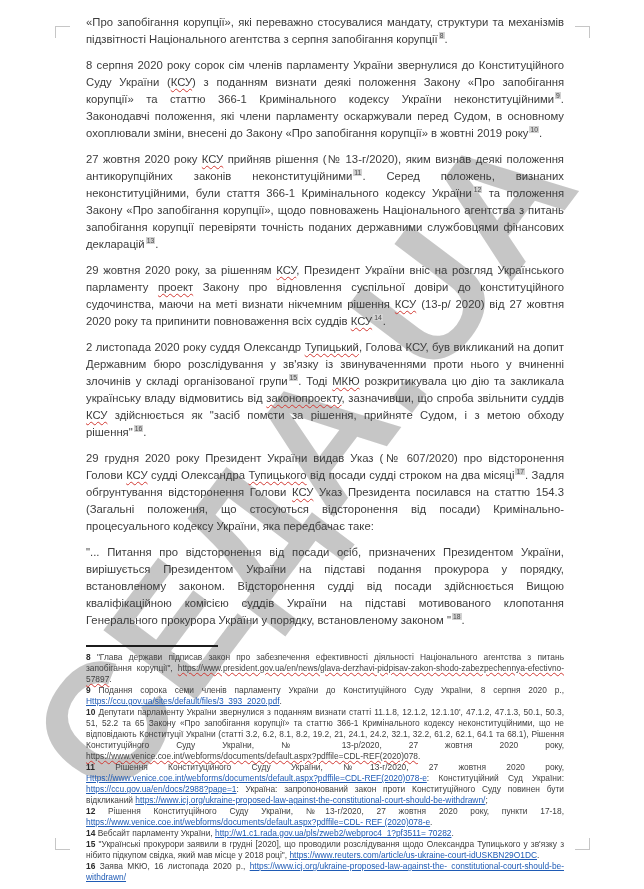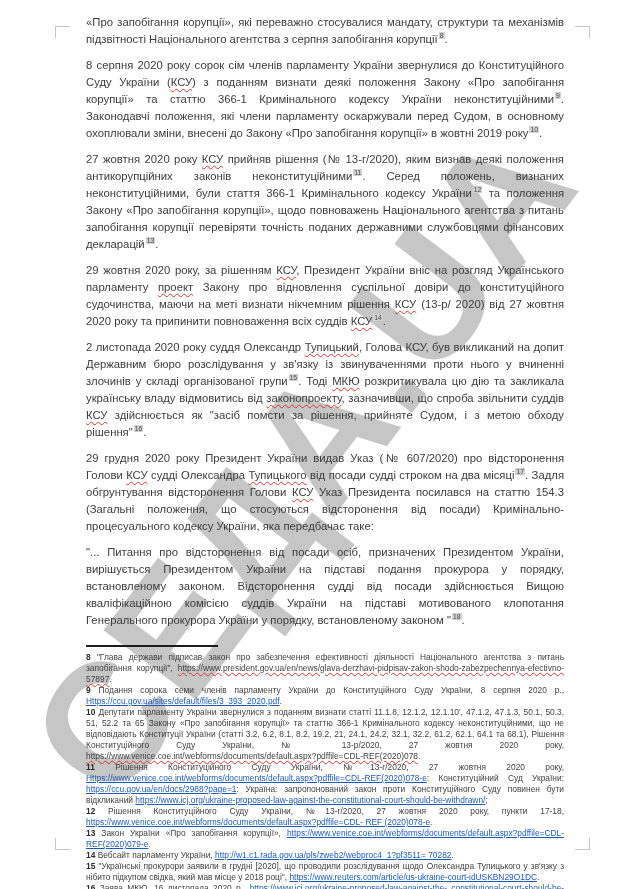--- a/index.html
+++ b/index.html
@@ -64,19 +64,18 @@
         <p><span>29 грудня 2020 року Президент України видав Указ (№ 607/2020) про відсторонення Голови </span><span class="spell">КСУ</span><span> судді Олександра </span><span class="spell">Тупицького</span><span> від посади судді строком на два місяці</span><sup class="ref">17</sup><span>. Задля обгрунтування відсторонення Голови </span><span class="spell">КСУ</span><span> Указ Президента посилався на статтю 154.3 (Загальні положення, що стосуються відсторонення від посади) Кримінально-процесуального кодексу України, яка передбачає таке:</span></p>
         <p><span>"... Питання про відсторонення від посади осіб, призначених Президентом України, вирішується Президентом України на підставі подання прокурора у порядку, встановленому законом. Відсторонення судді від посади здійснюється Вищою кваліфікаційною комісією суддів України на підставі мотивованого клопотання Генерального прокурора України у порядку, встановленому законом "</span><sup class="ref">18</sup><span>.</span></p>
       </div>
     <div class="fn-sep"></div>
     <div id="footnotes" class="footnotes">
         <div class="footnote"><span class="fn-num">8</span> <span>"Глава держави підписав закон про забезпечення ефективності діяльності Національного агентства з питань запобігання корупції", </span><span class="spell">https://www.president.gov.ua/en/news/glava-derzhavi-pidpisav-zakon-shodo-zabezpechennya-efectivno-57897</span><span>.</span></div>
         <div class="footnote"><span class="fn-num">9</span> <span>Подання сорока семи членів парламенту України до Конституційного Суду України, 8 серпня 2020 р., </span><a class="link">Https://ccu.gov.ua/sites/default/files/3_393_2020.pdf</a><span>.</span></div>
         <div class="footnote"><span class="fn-num">10</span> <span>Депутати парламенту України звернулися з поданням визнати статті 11.1.8, 12.1.2, 12.1.10', 47.1.2, 47.1.3, 50.1, 50.3, 51, 52.2 та 65 Закону «Про запобігання корупції» та статтю 366-1 Кримінального кодексу неконституційними, що не відповідають Конституції України (статті 3.2, 6.2, 8.1, 8.2, 19.2, 21, 24.1, 24.2, 32.1, 32.2, 61.2, 62.1, 64.1 та 68.1), Рішення Конституційного Суду України, № 13-р/2020, 27 жовтня 2020 року, </span><span class="spell">https://www.venice.coe.int/webforms/documents/default.aspx?pdffile=CDL-REF(2020)078</span><span>.</span></div>
         <div class="footnote"><span class="fn-num">11</span> <span>Рішення Конституційного Суду України, №13-г/2020, 27 жовтня 2020 року, </span><a class="link">Https://www.venice.coe.int/webforms/documents/default.aspx?pdffile=CDL-REF(2020)078-e</a><span>: Конституційний Суд України: </span><a class="link">https://ccu.gov.ua/en/docs/2988?page=1</a><span>: Україна: запропонований закон проти Конституційного Суду повинен бути відкликаний </span><a class="link">https://www.icj.org/ukraine-proposed-law-against-the-constitutional-court-should-be-withdrawn/</a><span>;</span></div>
         <div class="footnote"><span class="fn-num">12</span> <span>Рішення Конституційного Суду України, №13-г/2020, 27 жовтня 2020 року, пункти 17-18, </span><a class="link">https://www.venice.coe.int/webforms/documents/default.aspx?pdffile=CDL- REF (2020)078-e</a><span>.</span></div>
-        <div class="footnote"><span class="fn-num">13</span> <span>Закон України «Про запобігання корупції», </span><a class="link">https://www.venice.coe.int/webforms/documents/default.aspx?pdffile=CDL-REF(2020)079-e</a><span>.</span></div>
         <div class="footnote"><span class="fn-num">14</span> <span>Вебсайт парламенту України, </span><a class="link">http://w1.c1.rada.gov.ua/pls/zweb2/webproc4_1?pf3511= 70282</a><span>.</span></div>
         <div class="footnote"><span class="fn-num">15</span> <span>"Українські прокурори заявили в грудні [2020], що проводили розслідування щодо Олександра Тупицького у зв'язку з нібито підкупом свідка, який мав місце у 2018 році", </span><a class="link">https://www.reuters.com/article/us-ukraine-court-idUSKBN29O1DC</a><span>.</span></div>
         <div class="footnote"><span class="fn-num">16</span> <span>Заява МКЮ, 16 листопада 2020 р., </span><a class="link">https://www.icj.org/ukraine-proposed-law-against-the- constitutional-court-should-be-withdrawn/</a></div>
       </div>
   </div>
 </div>
 
 </body></html>

